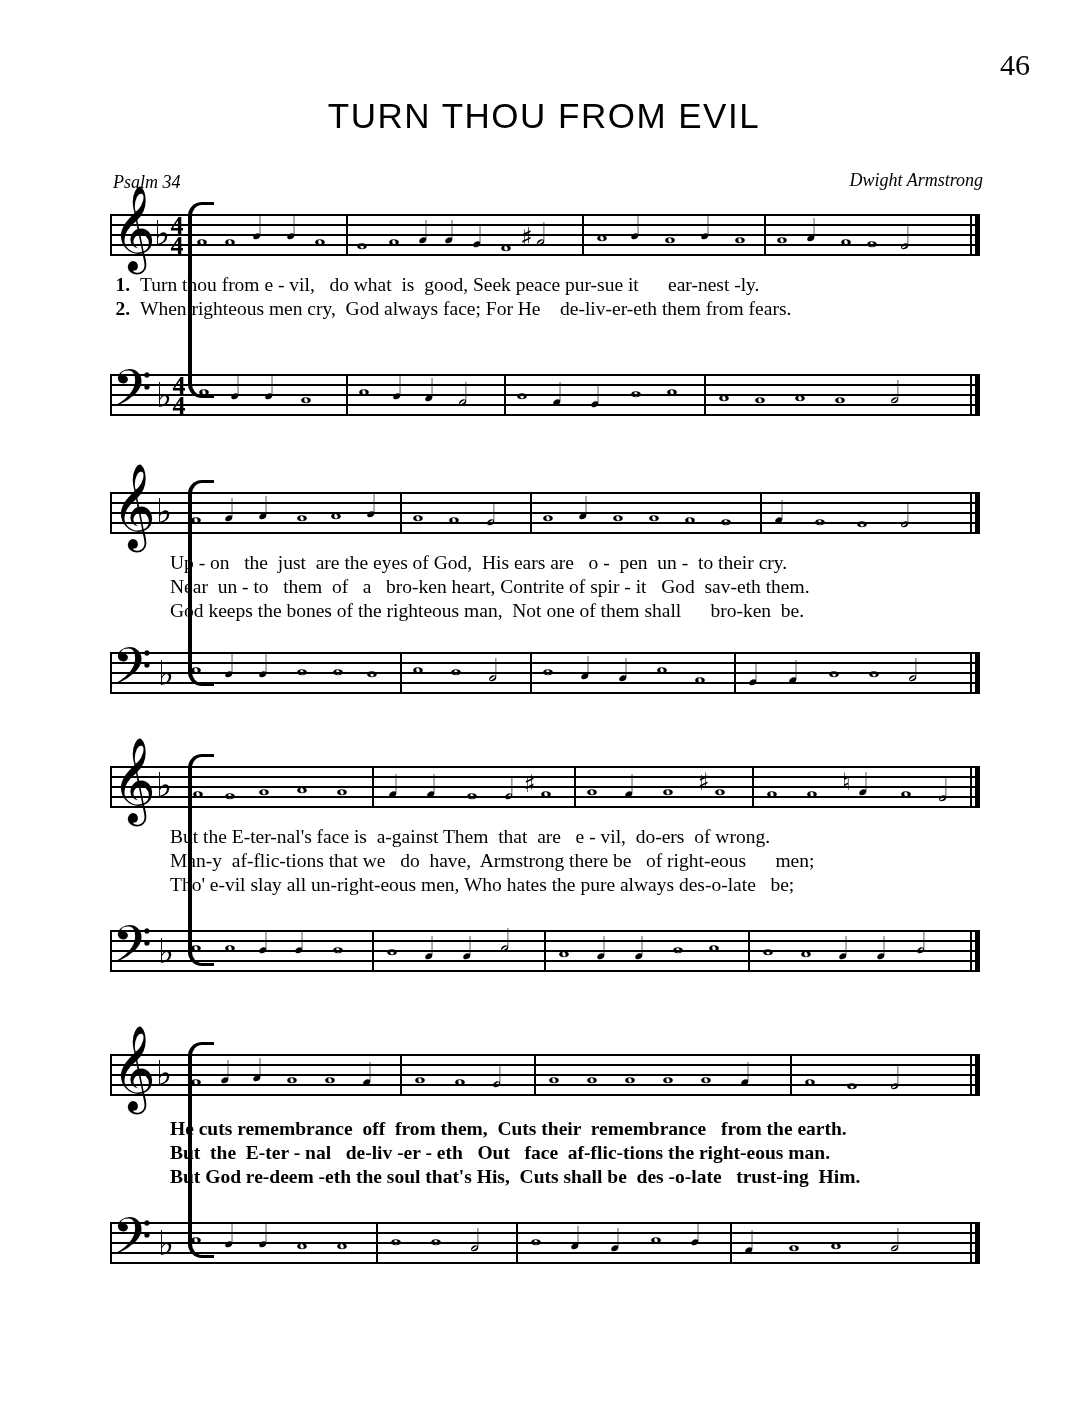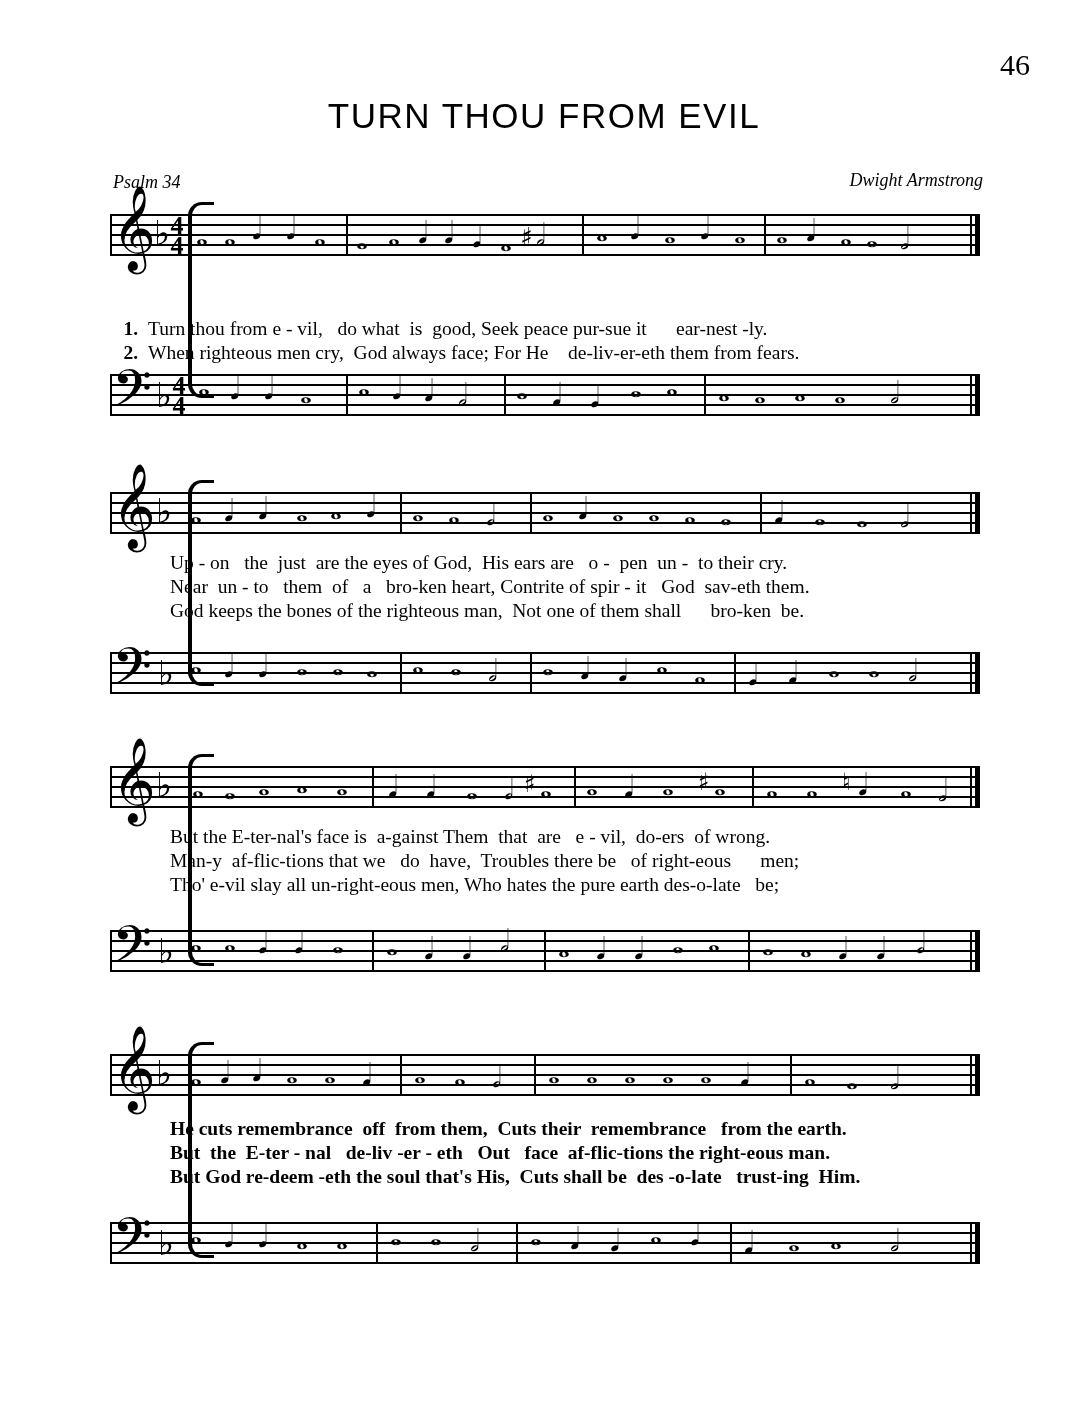--- a/index.html
+++ b/index.html
@@ -229,21 +229,21 @@
       <div class="note" style="left:706px; top:20px;">𝅘𝅥</div>
       <div class="note" style="left:740px; top:24px;">𝅝</div>
       <div class="note" style="left:766px; top:26px;">𝅝</div>
       <div class="note" style="left:800px; top:28px;">𝅗𝅥</div>
       <div class="endbar">
           <b class="thin"></b>
           <b class="thick"></b>
         </div>
     </div>
 
-    <div class="lyric-block" style="left:8px; top:78px; width:900px;margin-top:44px;">
+    <div class="lyric-block" style="left:0px; top:78px; width:900px;">
       <div class="lyric-line"><span class="vnum">1.</span><span>Turn thou from e - vil,   do what  is  good, Seek peace pur-sue it      ear-nest -ly.</span></div>
       <div class="lyric-line"><span class="vnum">2.</span><span>When righteous men cry,  God always face; For He    de-liv-er-eth them from fears.</span></div>
     </div>
 
     <div class="stave-block" style="position:absolute; top:160px; left:0; right:0;">
       <div class="staff-lines">
           <i></i>
           <i></i>
           <i></i>
           <i></i>
@@ -412,22 +412,22 @@
       <div class="note" style="left:800px; top:24px;">𝅝</div>
       <div class="note" style="left:838px; top:28px;">𝅗𝅥</div>
       <div class="endbar">
           <b class="thin"></b>
           <b class="thick"></b>
         </div>
     </div>
 
     <div class="lyric-block" style="left:0px; top:78px; width:900px;">
       <div class="lyric-line indent">But the E-ter-nal's face is  a-gainst Them  that  are   e - vil,  do-ers  of wrong.</div>
-      <div class="lyric-line indent">Man-y  af-flic-tions that we   do  have,  Troubles there be   of right-eous      men;</div>
-      <div class="lyric-line indent">Tho' e-vil slay all un-right-eous men, Who hates the pure earth des-o-late   be;</div>
+      <div class="lyric-line indent">Man-y  af-flic-tions that we   do  have,  Armstrong there be   of right-eous      men;</div>
+      <div class="lyric-line indent">Tho' e-vil slay all un-right-eous men, Who hates the pure always des-o-late   be;</div>
     </div>
 
     <div class="stave-block" style="position:absolute; top:164px; left:0; right:0;">
       <div class="staff-lines">
           <i></i>
           <i></i>
           <i></i>
           <i></i>
           <i></i>
         </div>

